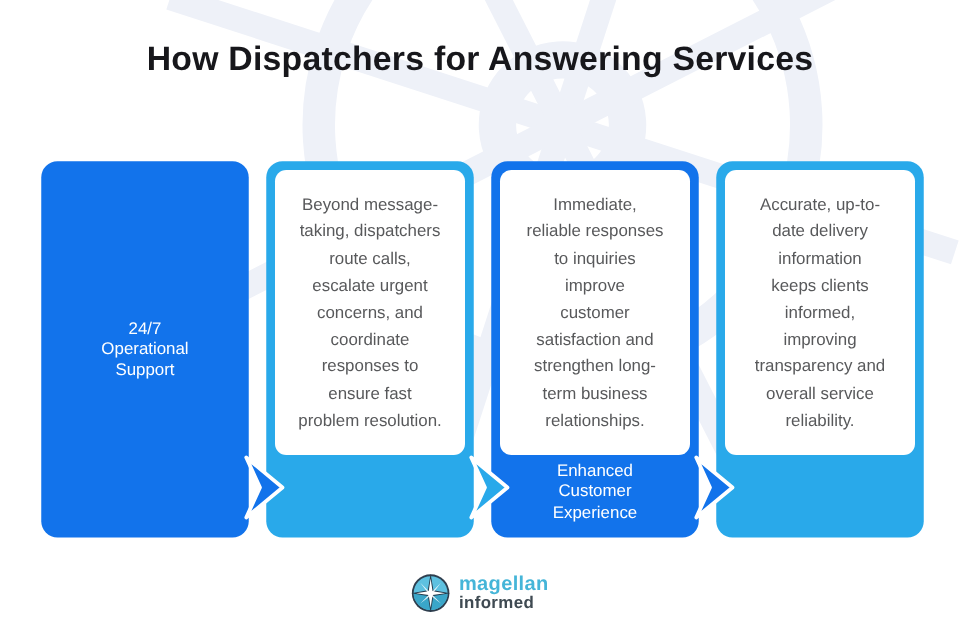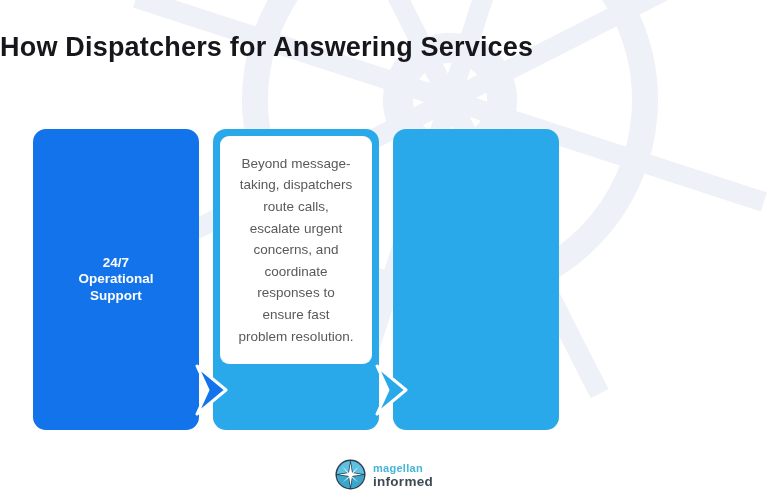--- a/index.html
+++ b/index.html
@@ -10,21 +10,21 @@
     -webkit-font-smoothing:antialiased;
   }
   .stage{position:absolute;inset:0;width:768px;height:502px;}
 
   
   .watermark{position:absolute;left:0;top:0;pointer-events:none;}
 
   
   .title{
     position:absolute;top:30px;left:0;width:768px;
-    font-weight:800;
+    text-align:center;font-weight:800;
     font-size:27px;line-height:34px;letter-spacing:.2px;
     color:var(--title_black,#17171b);
   }
 
   
   .cards{
     position:absolute;left:33px;top:129px;
     display:flex;gap:14px;
   }
   .card{
@@ -38,42 +38,42 @@
     height:228px;box-sizing:border-box;flex:none;
     background:#ffffff;border-radius:9px;
     display:flex;align-items:center;justify-content:center;
     padding:0 5px;text-align:center;
     font-size:13.5px;line-height:21.6px;
     color:var(--body_gray,#58595b);
     white-space:pre-line;
   }
   .card-label{
     flex:1;display:flex;align-items:center;justify-content:center;
-    text-align:center;font-weight:bold;
+    text-align:center;font-weight:normal;
     font-size:13.5px;line-height:16.5px;
     white-space:pre-line;
   }
   .card--dark .card-label{color:#ffffff;}
   .card--light .card-label{color:var(--label_navy,#1b3a5e);}
 
   
   .chevron{
     position:absolute;right:-30px;bottom:14px;
     width:34px;height:52px;z-index:2;pointer-events:none;
   }
   .card--dark .chevron polygon{fill:var(--dark_blue,#1273eb);}
   .card--light .chevron polygon{fill:var(--light_blue,#29a9ea);}
 
   
   .logo{
     position:absolute;left:0;bottom:12px;width:768px;
     display:flex;align-items:center;justify-content:center;gap:7px;
   }
   .logo-text{display:flex;flex-direction:column;line-height:14px;}
-  .logo-text .l1{font-weight:bold;font-size:11px;color:var(--logo_teal,#45b5d8);letter-spacing:.3px;}
+  .logo-text .l1{font-weight:bold;font-size:16px;color:var(--logo_teal,#45b5d8);letter-spacing:.3px;}
   .logo-text .l2{font-weight:bold;font-size:13.5px;color:var(--logo_gray,#3f4a52);letter-spacing:.3px;}
 </style>
 </head>
 <body>
 
 <div class="stage">
 
   <svg class="watermark" width="768" height="502" viewBox="0 0 768 502" aria-hidden="true">
     <g fill="none" stroke="#eef1f8" transform="rotate(18 450 100)">
       <circle cx="450" cy="100" r="195" stroke-width="26"></circle>
@@ -108,22 +108,48 @@
 concerns, and
 coordinate
 responses to
 ensure fast
 problem resolution.</div>
       <svg class="chevron" viewBox="0 0 34 52" aria-hidden="true">
         <polygon points="2,2 31,26 2,50 13,26" stroke="#ffffff" stroke-width="3" stroke-linejoin="round"></polygon>
       </svg>
     </div>
 
+    <div class="card card--dark">
+      <div class="card-body">Immediate,
+reliable responses
+to inquiries
+improve
+customer
+satisfaction and
+strengthen long-
+term business
+relationships.</div>
+      <div class="card-label">Enhanced
+Customer
+Experience</div>
+      <svg class="chevron" viewBox="0 0 34 52" aria-hidden="true">
+        <polygon points="2,2 31,26 2,50 13,26" stroke="#ffffff" stroke-width="3" stroke-linejoin="round"></polygon>
+      </svg>
+    </div>
 
     <div class="card card--light">
+      <div class="card-body">Accurate, up-to-
+date delivery
+information
+keeps clients
+informed,
+improving
+transparency and
+overall service
+reliability.</div>
     </div>
 
   </div>
 
   <div class="logo">
     <svg width="31" height="31" viewBox="0 0 32 32" aria-hidden="true">
       <circle cx="16" cy="16" r="15.5" fill="#2e3e4e"></circle>
       <circle cx="16" cy="16" r="14" fill="#5ec1e0"></circle>
       <path d="M2 16 a14 14 0 0 0 28 0 z" fill="#3aa6c9"></path>
       <g fill="#24394a">

